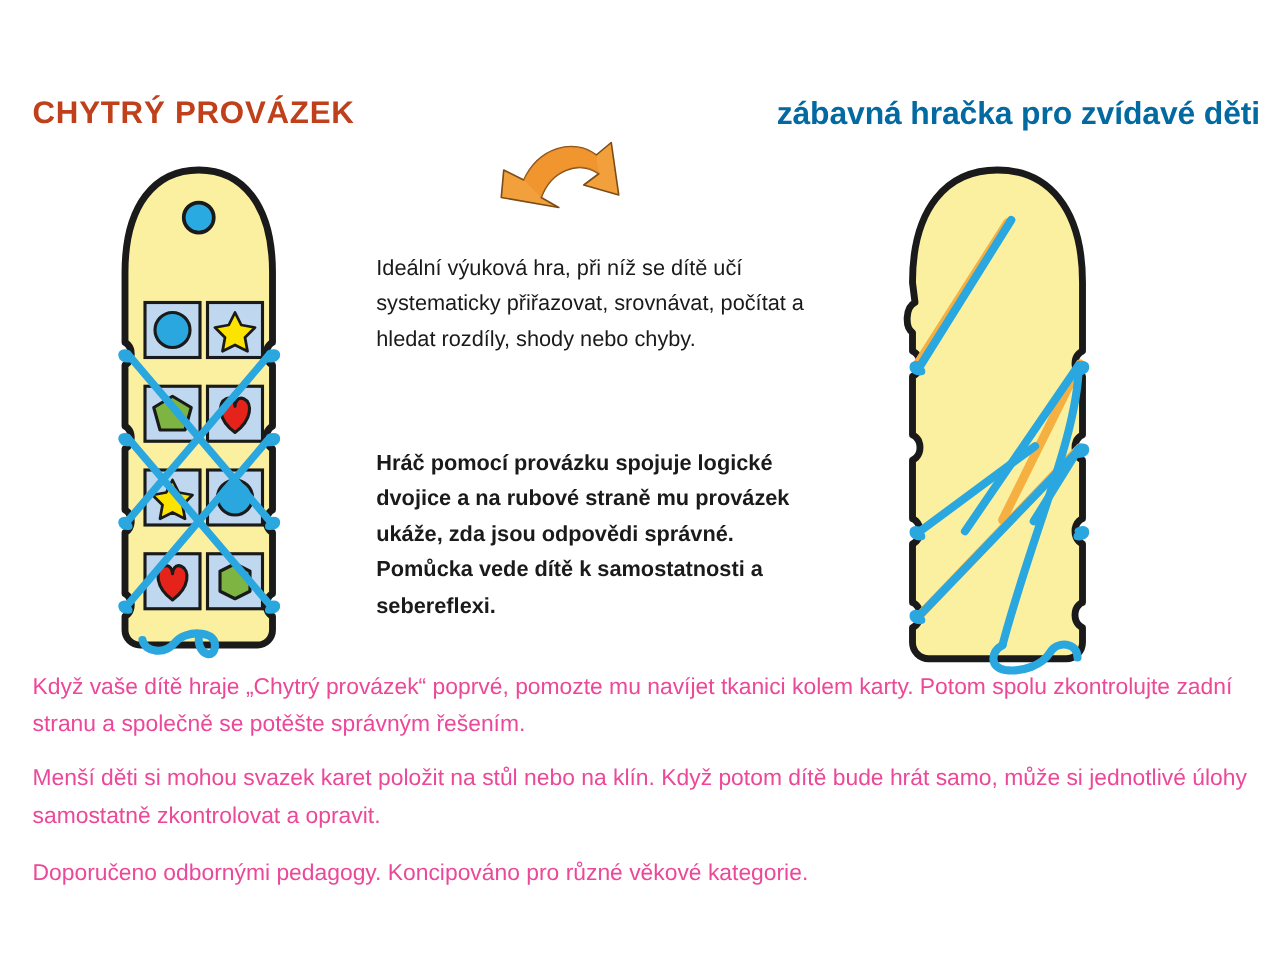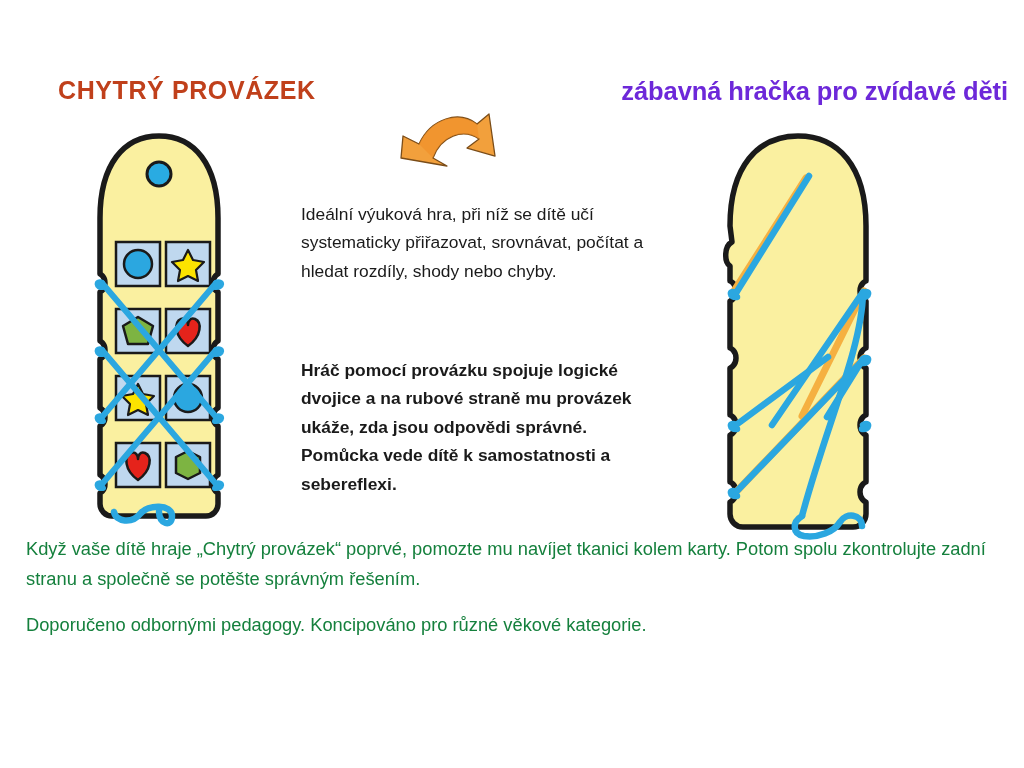--- a/index.html
+++ b/index.html
@@ -27,29 +27,28 @@
   
   .title-left {
     position: absolute;
     left: 26px;
     top: 76px;
     font-size: 25px;
     font-weight: bold;
     letter-spacing: 0.6px;
     color: #C0401B;
     white-space: nowrap;
-    margin-left: 32px;
   }
   .title-right {
     position: absolute;
     right: 16px;
     top: 77px;
     font-size: 25.5px;
     font-weight: bold;
-    color: #6d28d9;
+    color: #0369a1;
     white-space: nowrap;
     letter-spacing: -0.1px;
     text-align: center;
   }
 
   
   .arrow-wrap {
     position: absolute;
     left: 397px;
     top: 96px;
@@ -89,21 +88,21 @@
   
   .bottom-block {
     position: absolute;
     left: 26px;
     top: 534px;
     width: 972px;
   }
   .bottom-p {
     font-size: 18.3px;
     line-height: 30px;
-    color: #15803d;
+    color: #ec4899;
     margin: 0 0 13px 0;
     font-family: "Liberation Sans", "DejaVu Sans", sans-serif;
   }
   .bottom-p:last-child { margin-bottom: 0; margin-top: 16px; }
 
   svg { display: block; overflow: visible; }
 </style>
 </head>
 <body>
 
@@ -319,16 +318,17 @@
       </g>
     </svg>
   </div>
 
   <div class="mid-text p1">Ideální výuková hra, při níž se dítě učí systematicky přiřazovat, srovnávat, počítat a hledat rozdíly, shody nebo chyby.</div>
 
   <div class="mid-text p2">Hráč pomocí provázku spojuje logické dvojice a na rubové straně mu provázek ukáže, zda jsou odpovědi správné. Pomůcka vede dítě k samostatnosti a sebereflexi.</div>
 
   <div class="bottom-block">
     <p class="bottom-p">Když vaše dítě hraje „Chytrý provázek“ poprvé, pomozte mu navíjet tkanici kolem karty. Potom spolu zkontrolujte zadní stranu a společně se potěšte správným řešením.</p>
+    <p class="bottom-p">Menší děti si mohou svazek karet položit na stůl nebo na klín. Když potom dítě bude hrát samo, může si jednotlivé úlohy samostatně zkontrolovat a opravit.</p>
     <p class="bottom-p">Doporučeno odbornými pedagogy. Koncipováno pro různé věkové kategorie.</p>
   </div>
 
 </div>
 
 </body></html>

